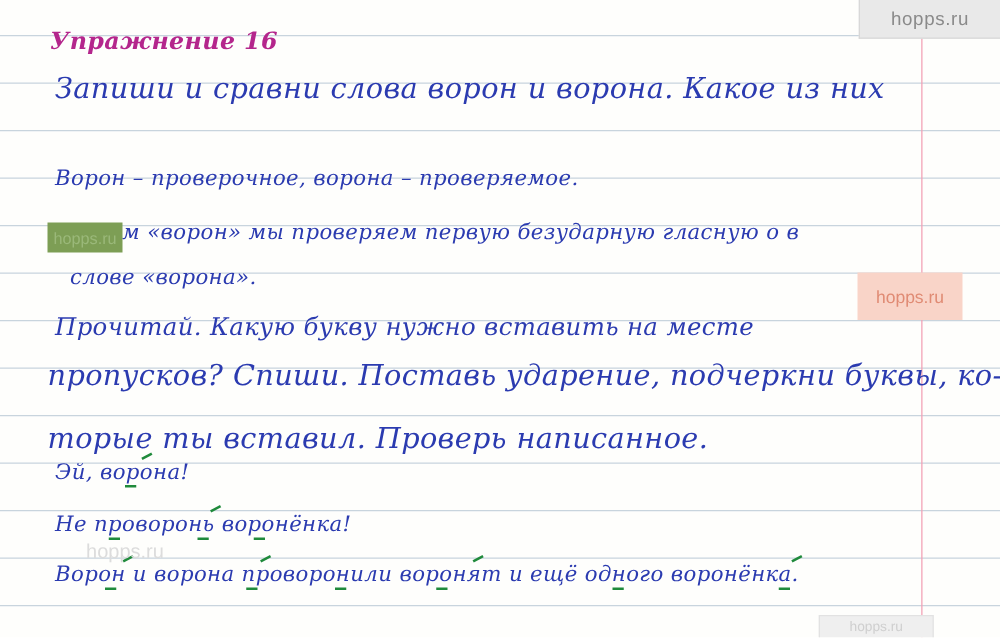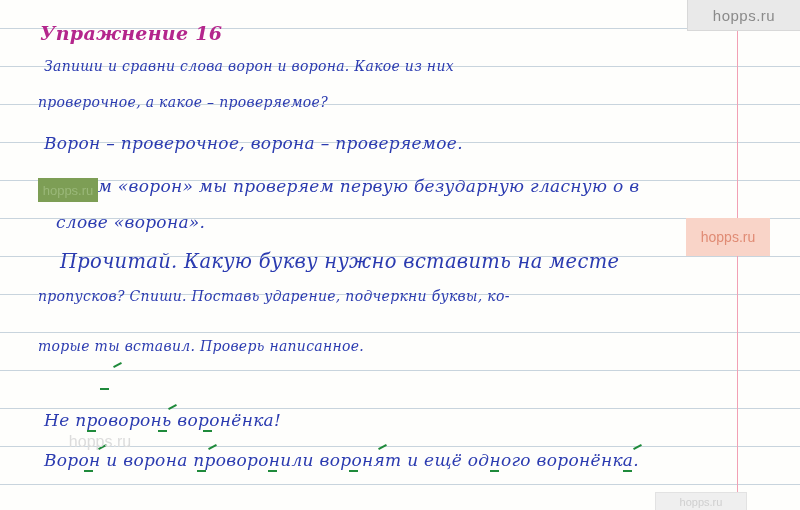--- a/index.html
+++ b/index.html
@@ -46,23 +46,23 @@
     white-space: nowrap;
     letter-spacing: 0.3px;
   }
   .hand.blue { color: #2b3bb0; }
   .hand.title {
     color: #b4268c;
     font-weight: bold;
     font-size: 19px;
     text-align: center;
   }
-  .hand.l1 { font-size: 14px; }
+  .hand.l1 { font-size: 23px; }
   .hand.l2 { font-size: 17px; }
-  .hand.big { font-size: 19.5px; margin-left: 16px; }
+  .hand.big { font-size: 19.5px; }
 
   
   .u-green {
     position: absolute;
     height: 2px;
     background: #1f8a3b;
   }
   .acc {
     position: absolute;
     width: 9px;
@@ -168,27 +168,27 @@
     <div class="rule-line" style="top:446px"></div>
     <div class="rule-line" style="top:484px"></div>
   </div>
   <div class="margin-line" style="left:737px"></div>
 
   <div class="hand title" style="left:40px; top:22px"></div>
 
   <div class="hand title" style="left:40px; top:22px">Упражнение 16</div>
 
   <div class="hand blue l1" style="left:44px; top:58px">Запиши и сравни слова ворон и ворона. Какое из них</div>
-  <div class="hand blue l1" style="left:38px; top:94px">проверочное, а какое – проверяемое?</div>
   <div class="hand blue l2" style="left:44px; top:133px">Ворон – проверочное, ворона – проверяемое.</div>
   <div class="hand blue l2" style="left:42px; top:176px">Словом «ворон» мы проверяем первую безударную гласную о в</div>
   <div class="hand blue l2" style="left:56px; top:212px">слове «ворона».</div>
   <div class="hand blue big" style="left:44px; top:250px">Прочитай. Какую букву нужно вставить на месте</div>
   <div class="hand blue l1" style="left:38px; top:288px">пропусков? Спиши. Поставь ударение, подчеркни буквы, ко-</div>
   <div class="hand blue l1" style="left:38px; top:338px">торые ты вставил. Проверь написанное.</div>
+  <div class="hand blue l2" style="left:44px; top:368px">Эй, ворона!</div>
   <div class="hand blue l2" style="left:44px; top:450px">Ворон и ворона проворонили воронят и ещё одного воронёнка.</div>
   <div class="hand blue l2" style="left:44px; top:410px">Не проворонь воронёнка!</div>
 
   <div>
     <div class="u-green" style="left:100px; top:388px; width:9px"></div>
     <div class="u-green" style="left:87px;  top:430px; width:9px"></div>
     <div class="u-green" style="left:158px; top:430px; width:9px"></div>
     <div class="u-green" style="left:203px; top:430px; width:9px"></div>
     <div class="u-green" style="left:84px;  top:470px; width:9px"></div>
     <div class="u-green" style="left:197px; top:470px; width:9px"></div>

